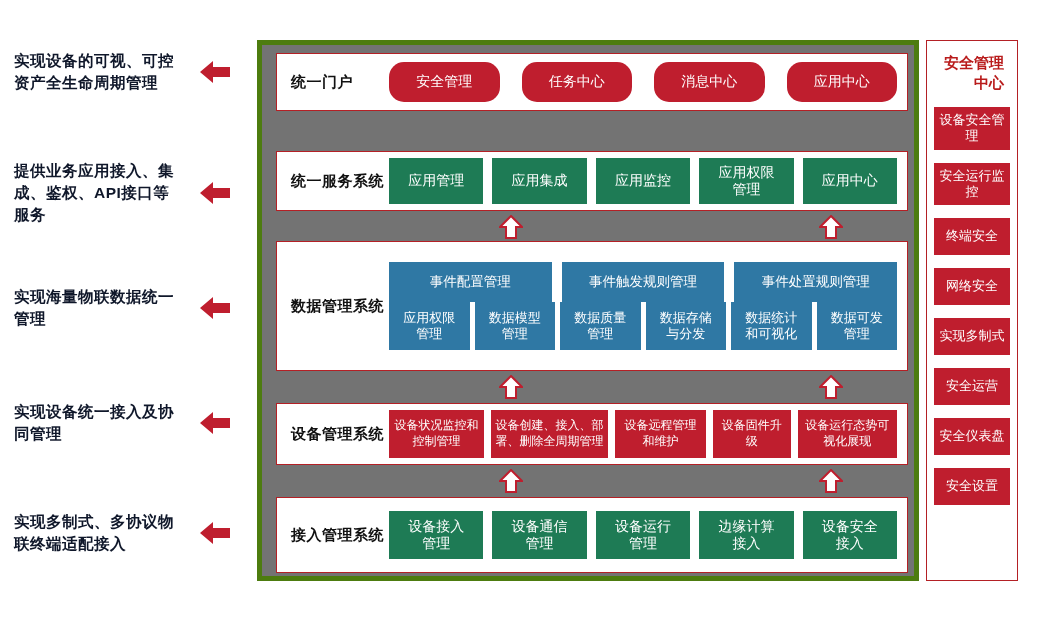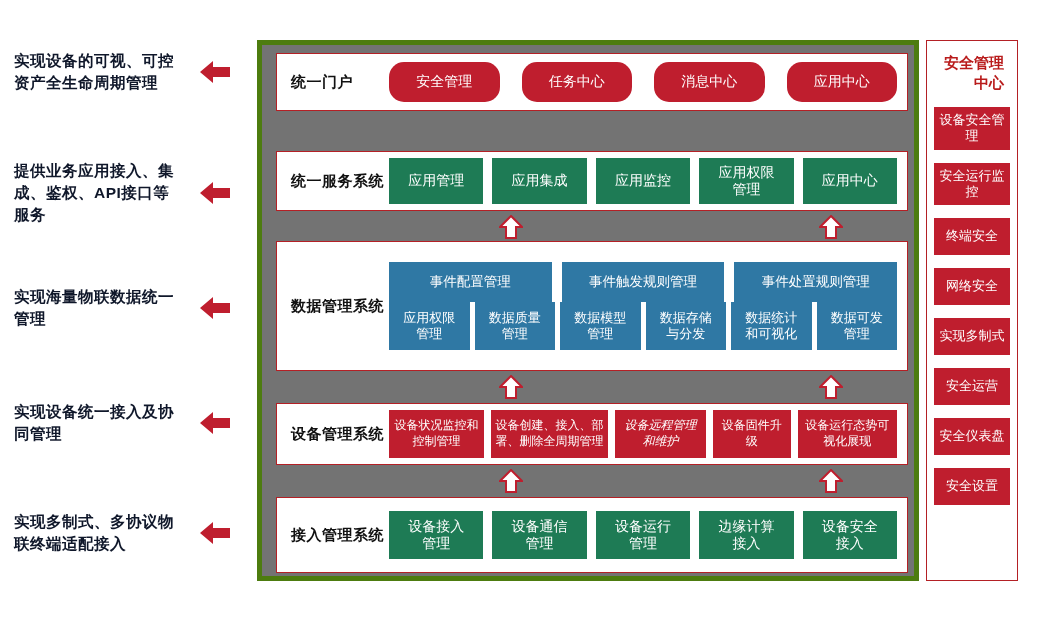--- a/index.html
+++ b/index.html
@@ -202,22 +202,22 @@
   <div class="layer layer-data">
     <div class="layer-label">数据管理系统</div>
     <div class="data-cols">
       <div class="data-row top">
         <div class="btn blue">事件配置管理</div>
         <div class="btn blue">事件触发规则管理</div>
         <div class="btn blue">事件处置规则管理</div>
       </div>
       <div class="data-row bottom">
         <div class="btn blue">应用权限管理</div>
+        <div class="btn blue">数据模型管理</div>
         <div class="btn blue">数据质量管理</div>
-        <div class="btn blue">数据模型管理</div>
         <div class="btn blue">数据存储与分发</div>
         <div class="btn blue">数据统计和可视化</div>
         <div class="btn blue">数据可发管理</div>
       </div>
     </div>
   </div>
 
   <div class="arrow-row r2">
     <svg class="up-arrow pos-a" viewBox="0 0 24 24">
         <polygon points="12,1 23,12 17,12 17,23 7,23 7,12 1,12" fill="#ffffff" stroke="#bf1e2e" stroke-width="2"></polygon>
@@ -225,21 +225,21 @@
     <svg class="up-arrow pos-b" viewBox="0 0 24 24">
         <polygon points="12,1 23,12 17,12 17,23 7,23 7,12 1,12" fill="#ffffff" stroke="#bf1e2e" stroke-width="2"></polygon>
       </svg>
   </div>
 
   <div class="layer layer-device">
     <div class="layer-label">设备管理系统</div>
     <div class="items">
       <div class="btn red" style="flex:100;">设备状况监控和控制管理</div>
       <div class="btn red" style="flex:125;">设备创建、接入、部署、删除全周期管理</div>
-      <div class="btn red" style="flex:95;font-style:italic;">设备远程管理和维护</div>
+      <div class="btn red" style="flex:95;">设备远程管理和维护</div>
       <div class="btn red" style="flex:80;">设备固件升级</div>
       <div class="btn red" style="flex:105;">设备运行态势可视化展现</div>
     </div>
   </div>
 
   <div class="arrow-row r3">
     <svg class="up-arrow pos-a" viewBox="0 0 24 24">
         <polygon points="12,1 23,12 17,12 17,23 7,23 7,12 1,12" fill="#ffffff" stroke="#bf1e2e" stroke-width="2"></polygon>
       </svg>
     <svg class="up-arrow pos-b" viewBox="0 0 24 24">

